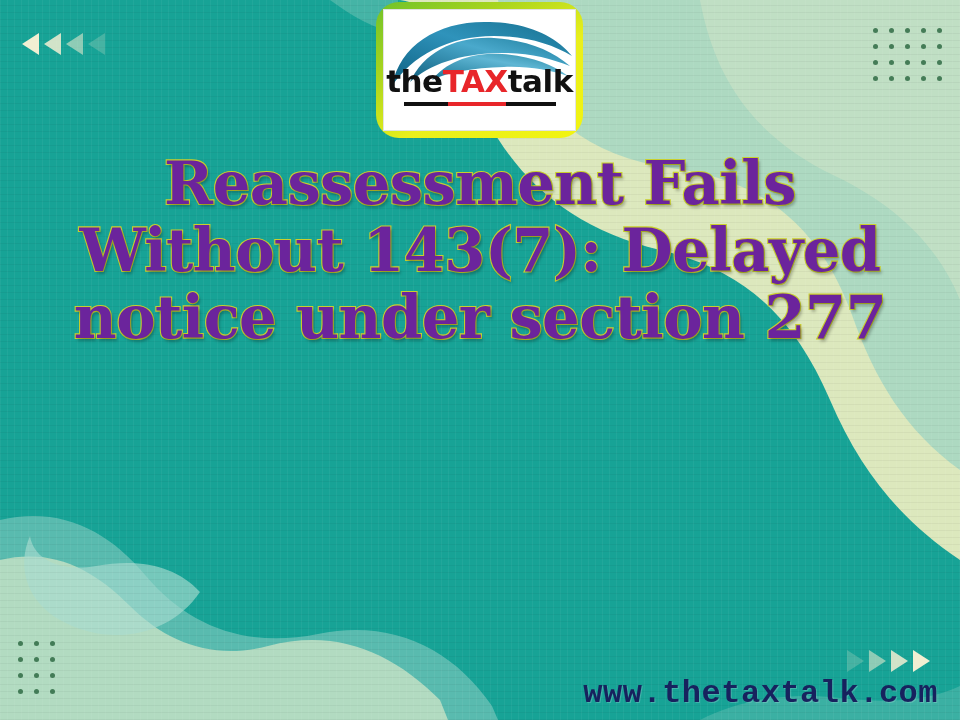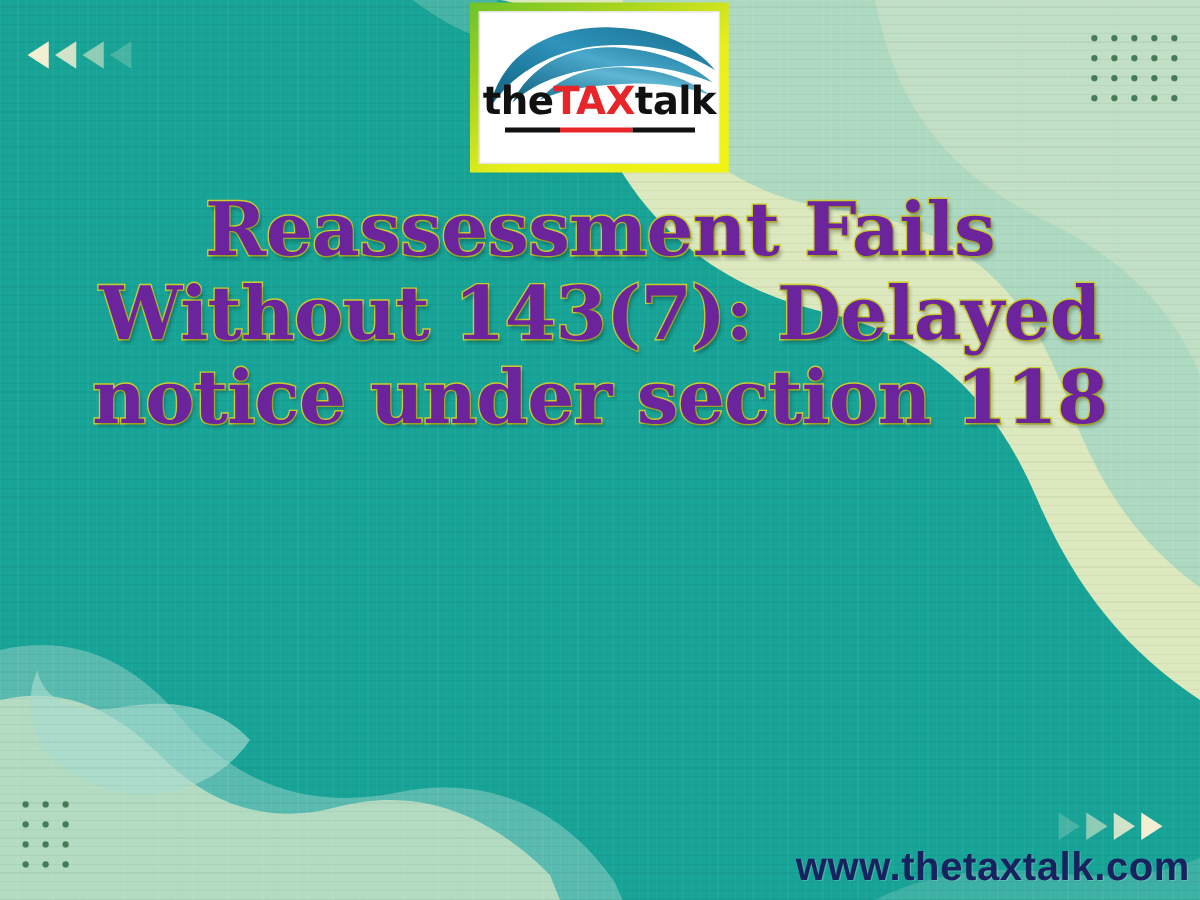--- a/index.html
+++ b/index.html
@@ -37,21 +37,21 @@
   .tri{width:0;height:0;}
   .tri-l{border-top:11px solid transparent;border-bottom:11px solid transparent;border-right:17px solid #f2efd2;}
   .tri-r{border-top:11px solid transparent;border-bottom:11px solid transparent;border-left:17px solid #f2efd2;}
   .op1{opacity:1;} .op2{opacity:.85;} .op3{opacity:.55;} .op4{opacity:.22;}
 
   
   #logo-card{
     position:absolute;top:2px;left:376px;
     width:207px;height:136px;
     background:linear-gradient(150deg,#6fc22a 0%,#a7d41e 28%,#e9ef1c 60%,#f2f411 100%);
-    padding:7px;box-sizing:border-box;
+    padding:7px;box-sizing:border-box;border-radius:23px;
   }
   #logo-inner{
     width:100%;height:100%;
     background:#ffffff;
     position:relative;overflow:hidden;
     box-sizing:border-box;
     border:1px solid #e2e2e2;
   }
   #logo-swoosh{position:absolute;top:6px;left:2px;width:190px;height:72px;}
   #logo-wordmark{
@@ -83,22 +83,22 @@
     letter-spacing:-0.5px;
     color:#6b249c;
     -webkit-text-stroke:2.2px #c9cf2d;
     paint-order:stroke fill;
     text-shadow:2px 3px 3px rgba(0,0,0,.25);
   }
   #headline .hl{display:block;padding:4px 10px;white-space:nowrap;}
 
   
   #site-url{
-    position:absolute;bottom:8px;right:8px;
-    font-family:Liberation Sans, sans-serif;
+    position:absolute;bottom:8px;right:22px;
+    font-family:Liberation Mono, monospace;
     font-weight:bold;font-size:32px;
     color:#17225e;
     letter-spacing:.5px;
     text-shadow:1px 1px 0 rgba(255,255,255,.18);
   }
 </style>
 </head>
 <body>
 
 <div id="poster">
@@ -202,21 +202,21 @@
         <i class="u-the"></i>
         <i class="u-tax"></i>
         <i class="u-talk"></i>
       </div>
     </div>
   </div>
 
   <div id="headline">
     <span class="hl">Reassessment Fails</span>
     <span class="hl">Without 143(7): Delayed</span>
-    <span class="hl">notice under section 118</span>
+    <span class="hl">notice under section 277</span>
   </div>
 
   <div class="arrows" id="arrows-right">
     <span class="tri tri-r op4"></span>
     <span class="tri tri-r op3"></span>
     <span class="tri tri-r op2"></span>
     <span class="tri tri-r op1"></span>
   </div>
 
   <div id="site-url">www.thetaxtalk.com</div>

